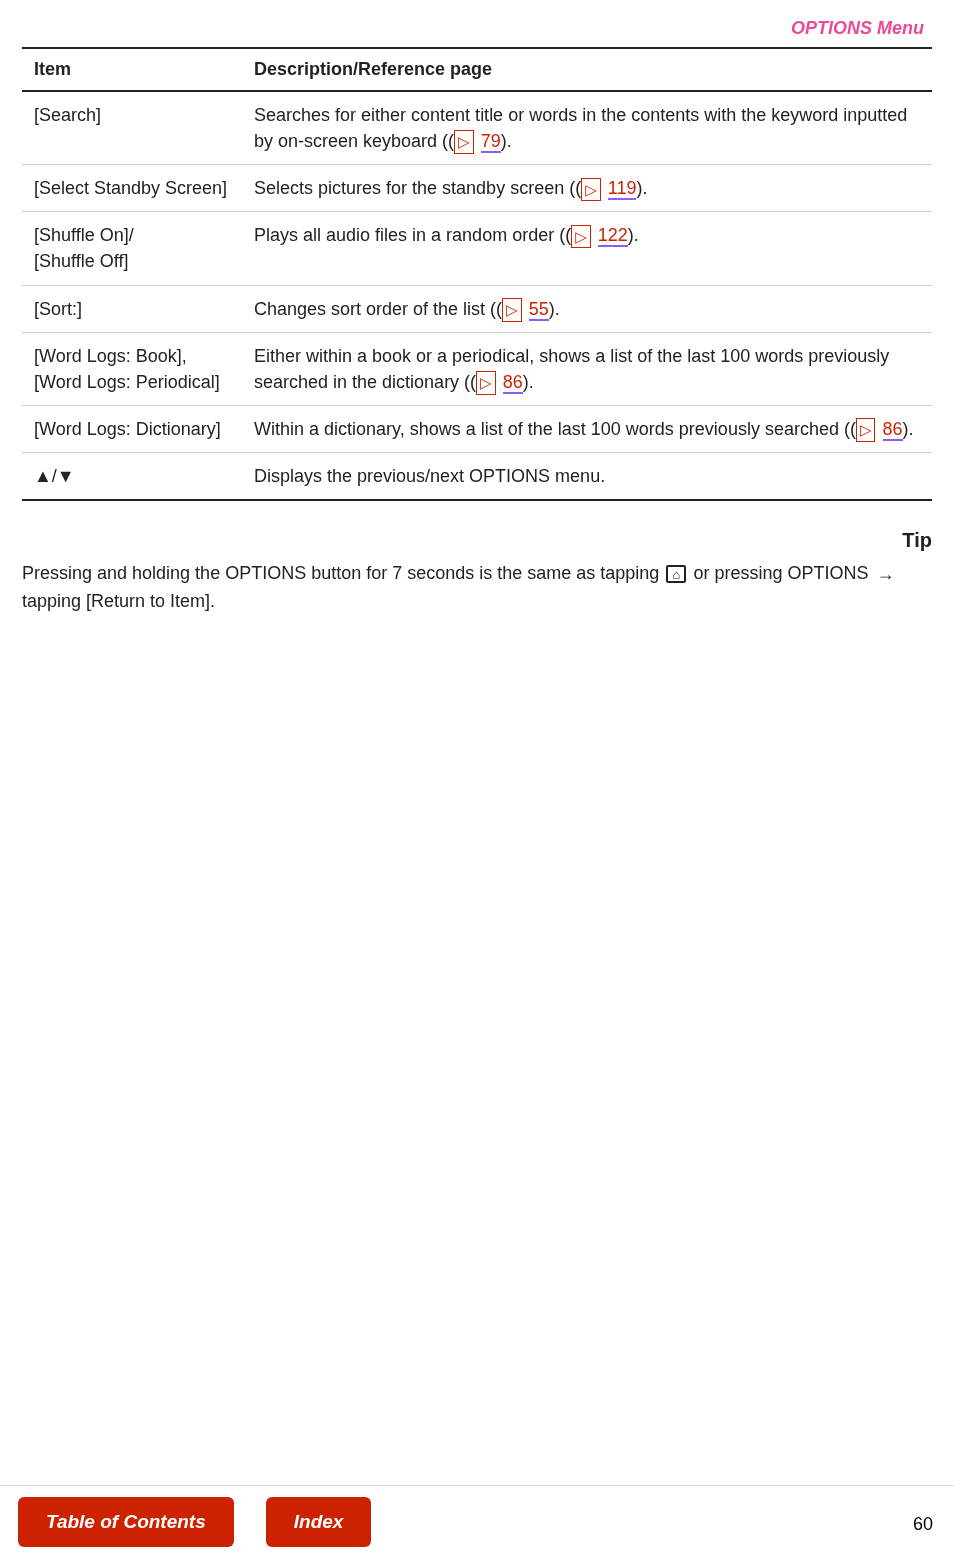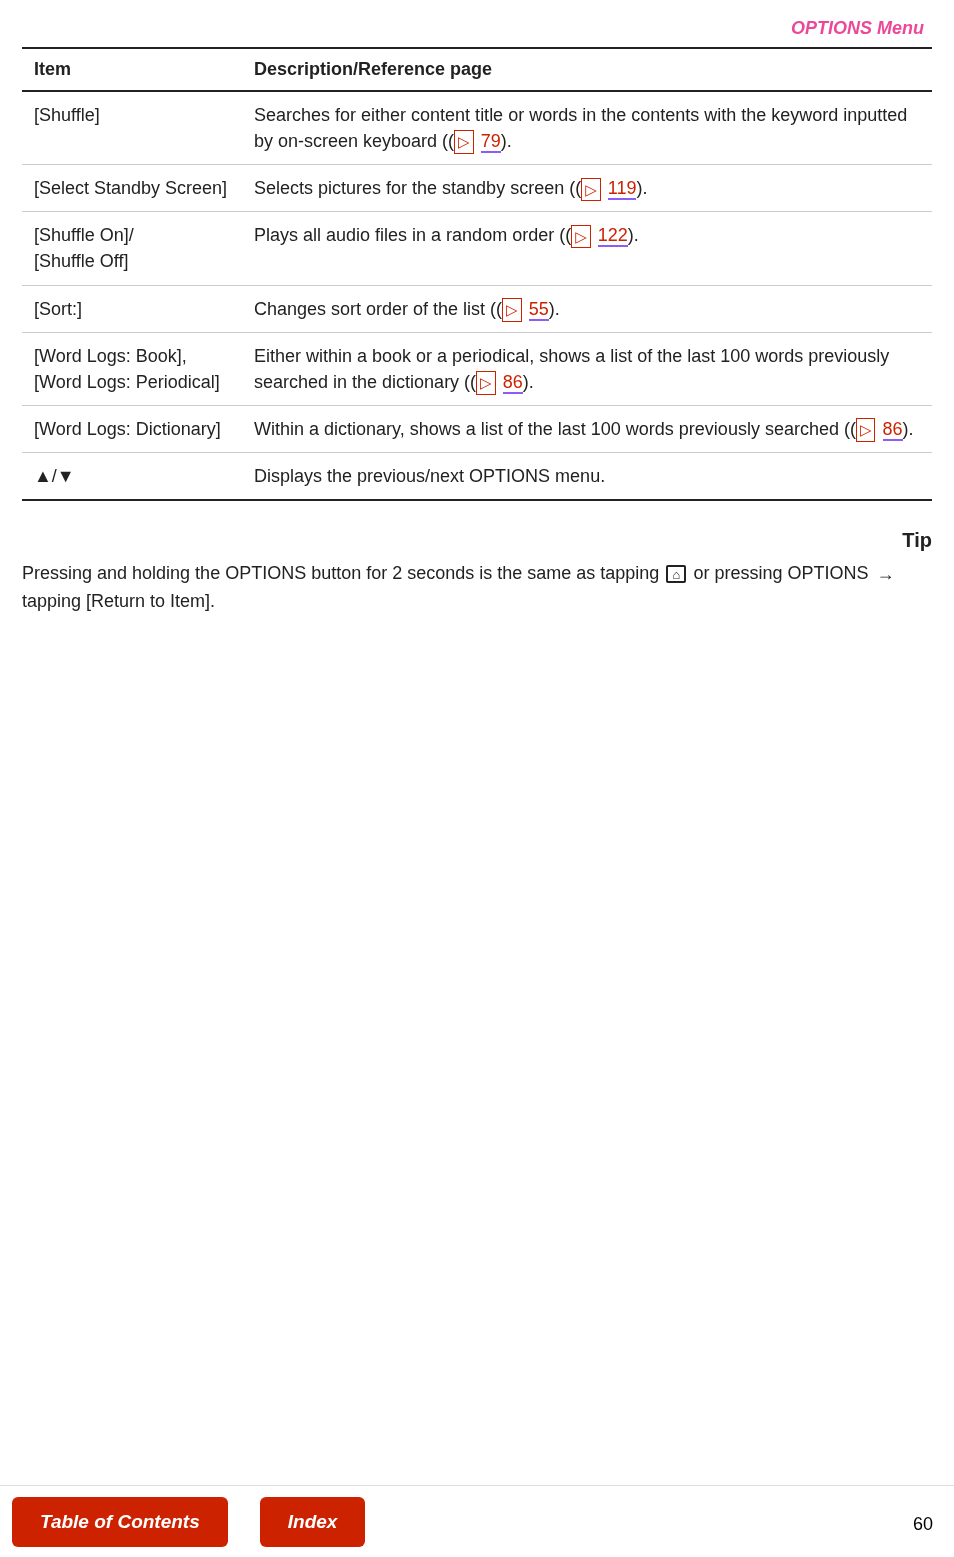--- a/index.html
+++ b/index.html
@@ -131,21 +131,21 @@
     .footer-btn {
       display: inline-block;
       background: #cc2200;
       color: #fff;
       font-style: italic;
       font-weight: bold;
       font-size: 19px;
       padding: 14px 28px;
       border-radius: 6px;
       cursor: pointer;
-      margin-left: 12px;
+      margin-left: 18px;
       text-decoration: none;
     }
 
     .footer-btn:nth-child(2) {
       margin-left: 32px;
     }
 
     .page-number {
       position: absolute;
       bottom: 22px;
@@ -164,21 +164,21 @@
 <div class="table-container">
   <table>
     <thead>
       <tr>
         <th>Item</th>
         <th>Description/Reference page</th>
       </tr>
     </thead>
     <tbody id="table-body">
     <tr>
-          <td class="item-col">[Shuffle]</td>
+          <td class="item-col">[Search]</td>
           <td>Searches for either content title or words in the contents with the keyword inputted by on-screen keyboard ((<span class="ref-box">▷</span> <a class="link-ref" href="#">79</a>).</td>
         </tr>
         <tr>
           <td class="item-col">[Select Standby Screen]</td>
           <td>Selects pictures for the standby screen ((<span class="ref-box">▷</span> <a class="link-ref" href="#">119</a>).</td>
         </tr>
         <tr>
           <td class="item-col">[Shuffle On]/<br>[Shuffle Off]</td>
           <td>Plays all audio files in a random order ((<span class="ref-box">▷</span> <a class="link-ref" href="#">122</a>).</td>
         </tr>
@@ -198,21 +198,21 @@
           <td class="item-col">▲/▼</td>
           <td>Displays the previous/next OPTIONS menu.</td>
         </tr>
       </tbody>
   </table>
 </div>
 
 <div class="tip-section">
   <div class="tip-title">Tip</div>
   <div class="tip-text">
-    <span>Pressing and holding the OPTIONS button for 2 seconds is the same as tapping </span><span class="icon-home">⌂</span><span> or pressing OPTIONS </span><span class="arrow-right">→</span><span> tapping [Return to Item].</span>
+    <span>Pressing and holding the OPTIONS button for 7 seconds is the same as tapping </span><span class="icon-home">⌂</span><span> or pressing OPTIONS </span><span class="arrow-right">→</span><span> tapping [Return to Item].</span>
   </div>
 </div>
 
 <div class="footer-bar">
   <a class="footer-btn" href="#">Table of Contents</a>
   <a class="footer-btn" href="#">Index</a>
 </div>
 
 <div class="page-number">60</div>
 

